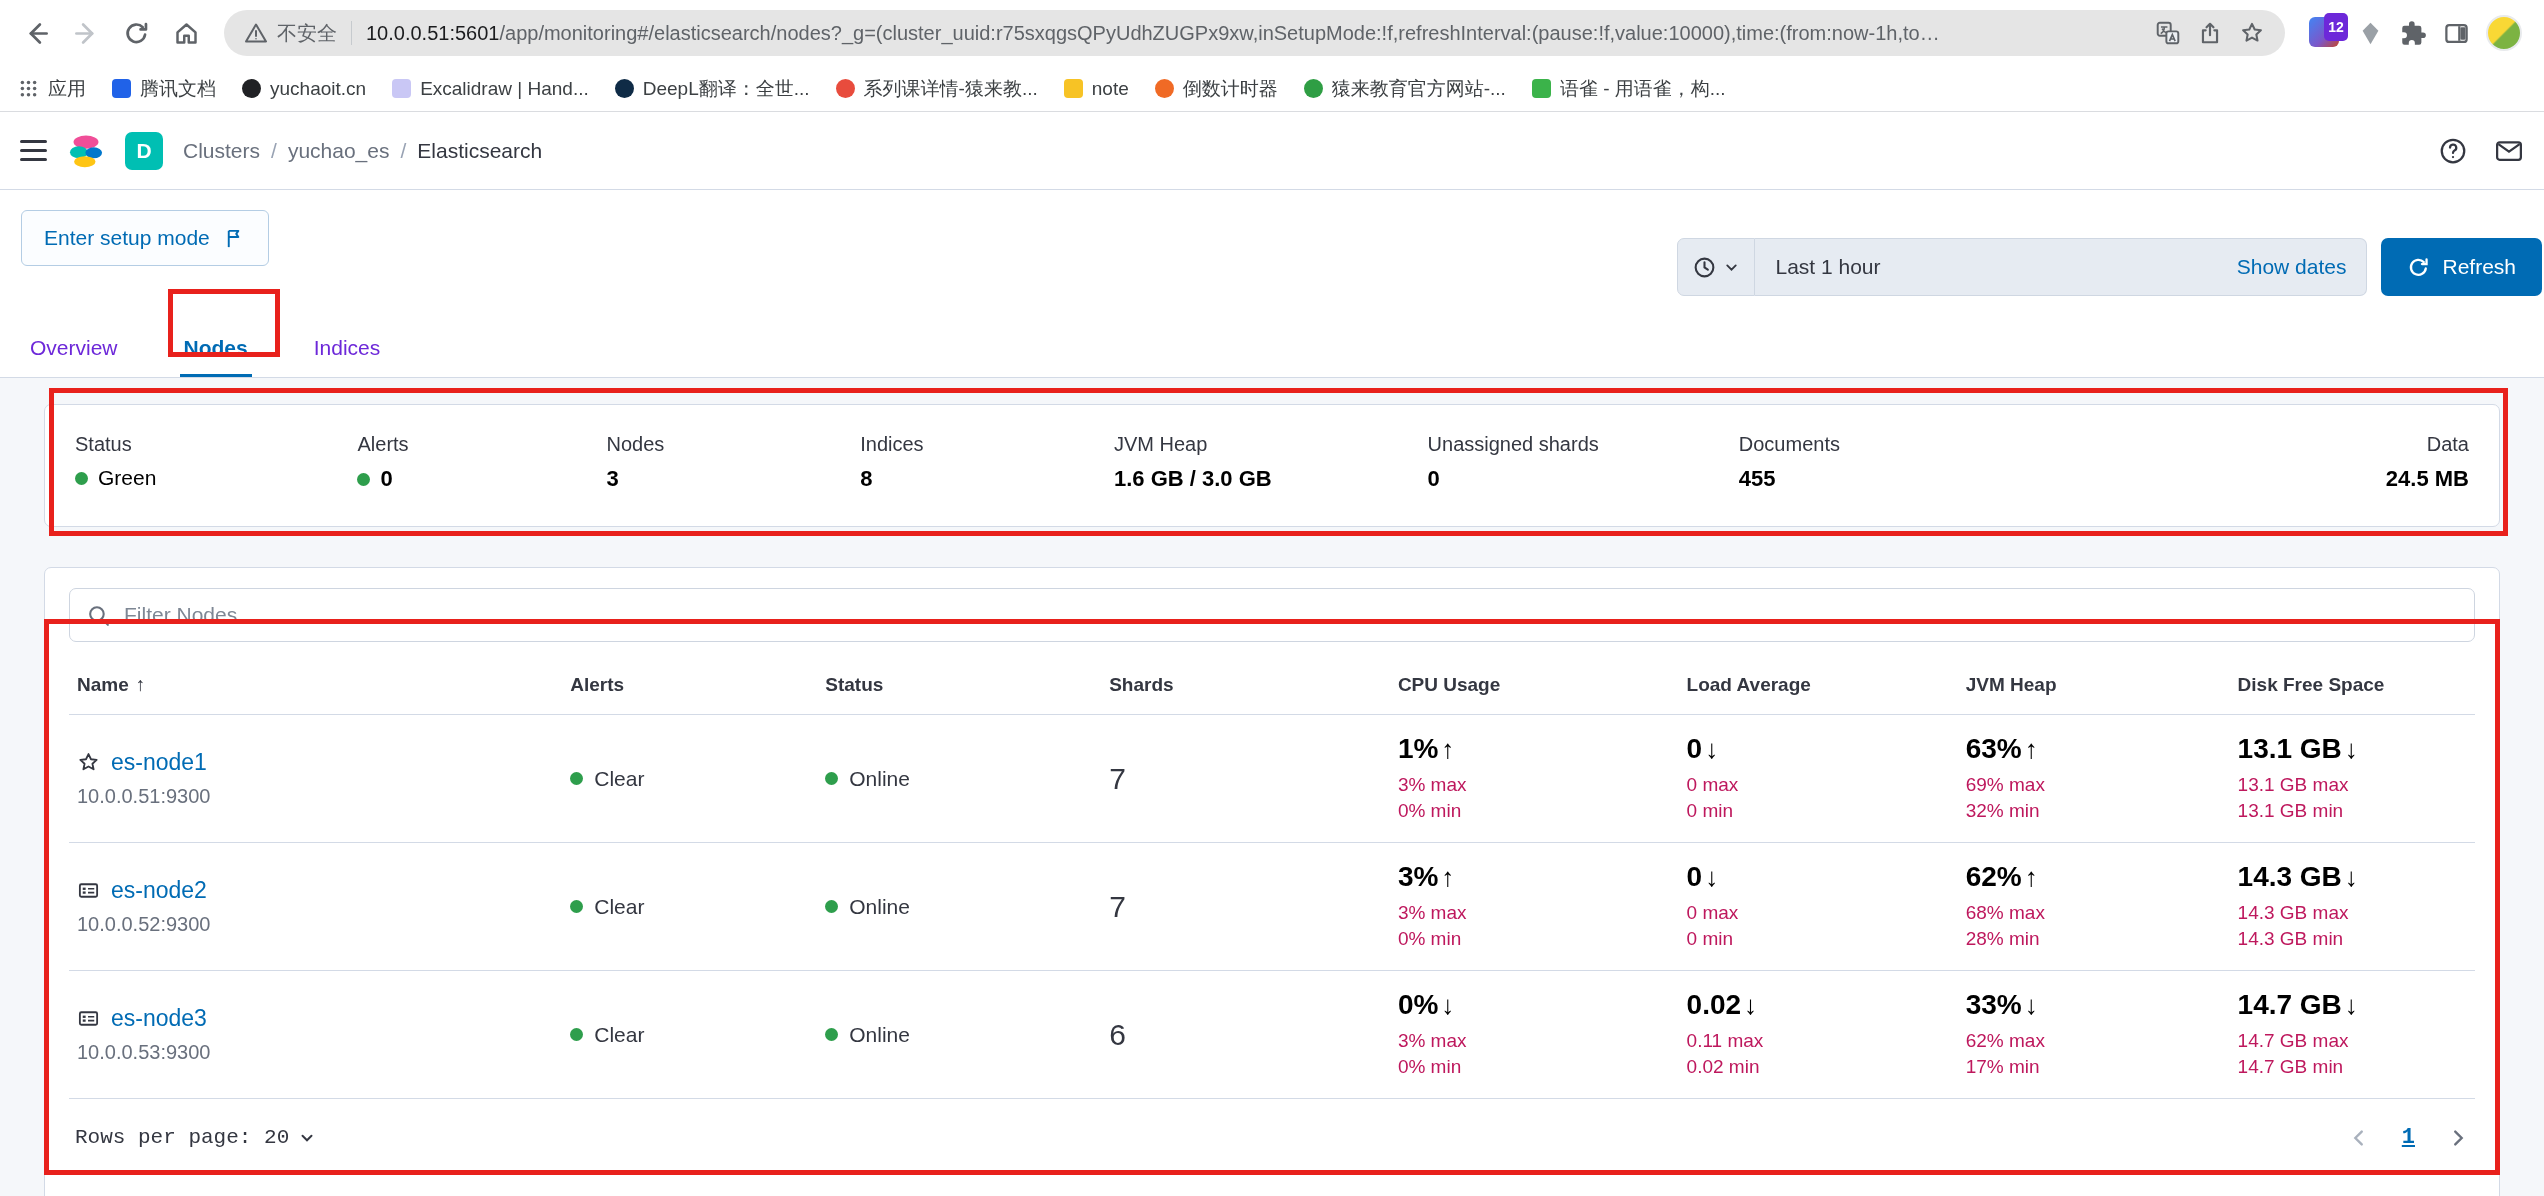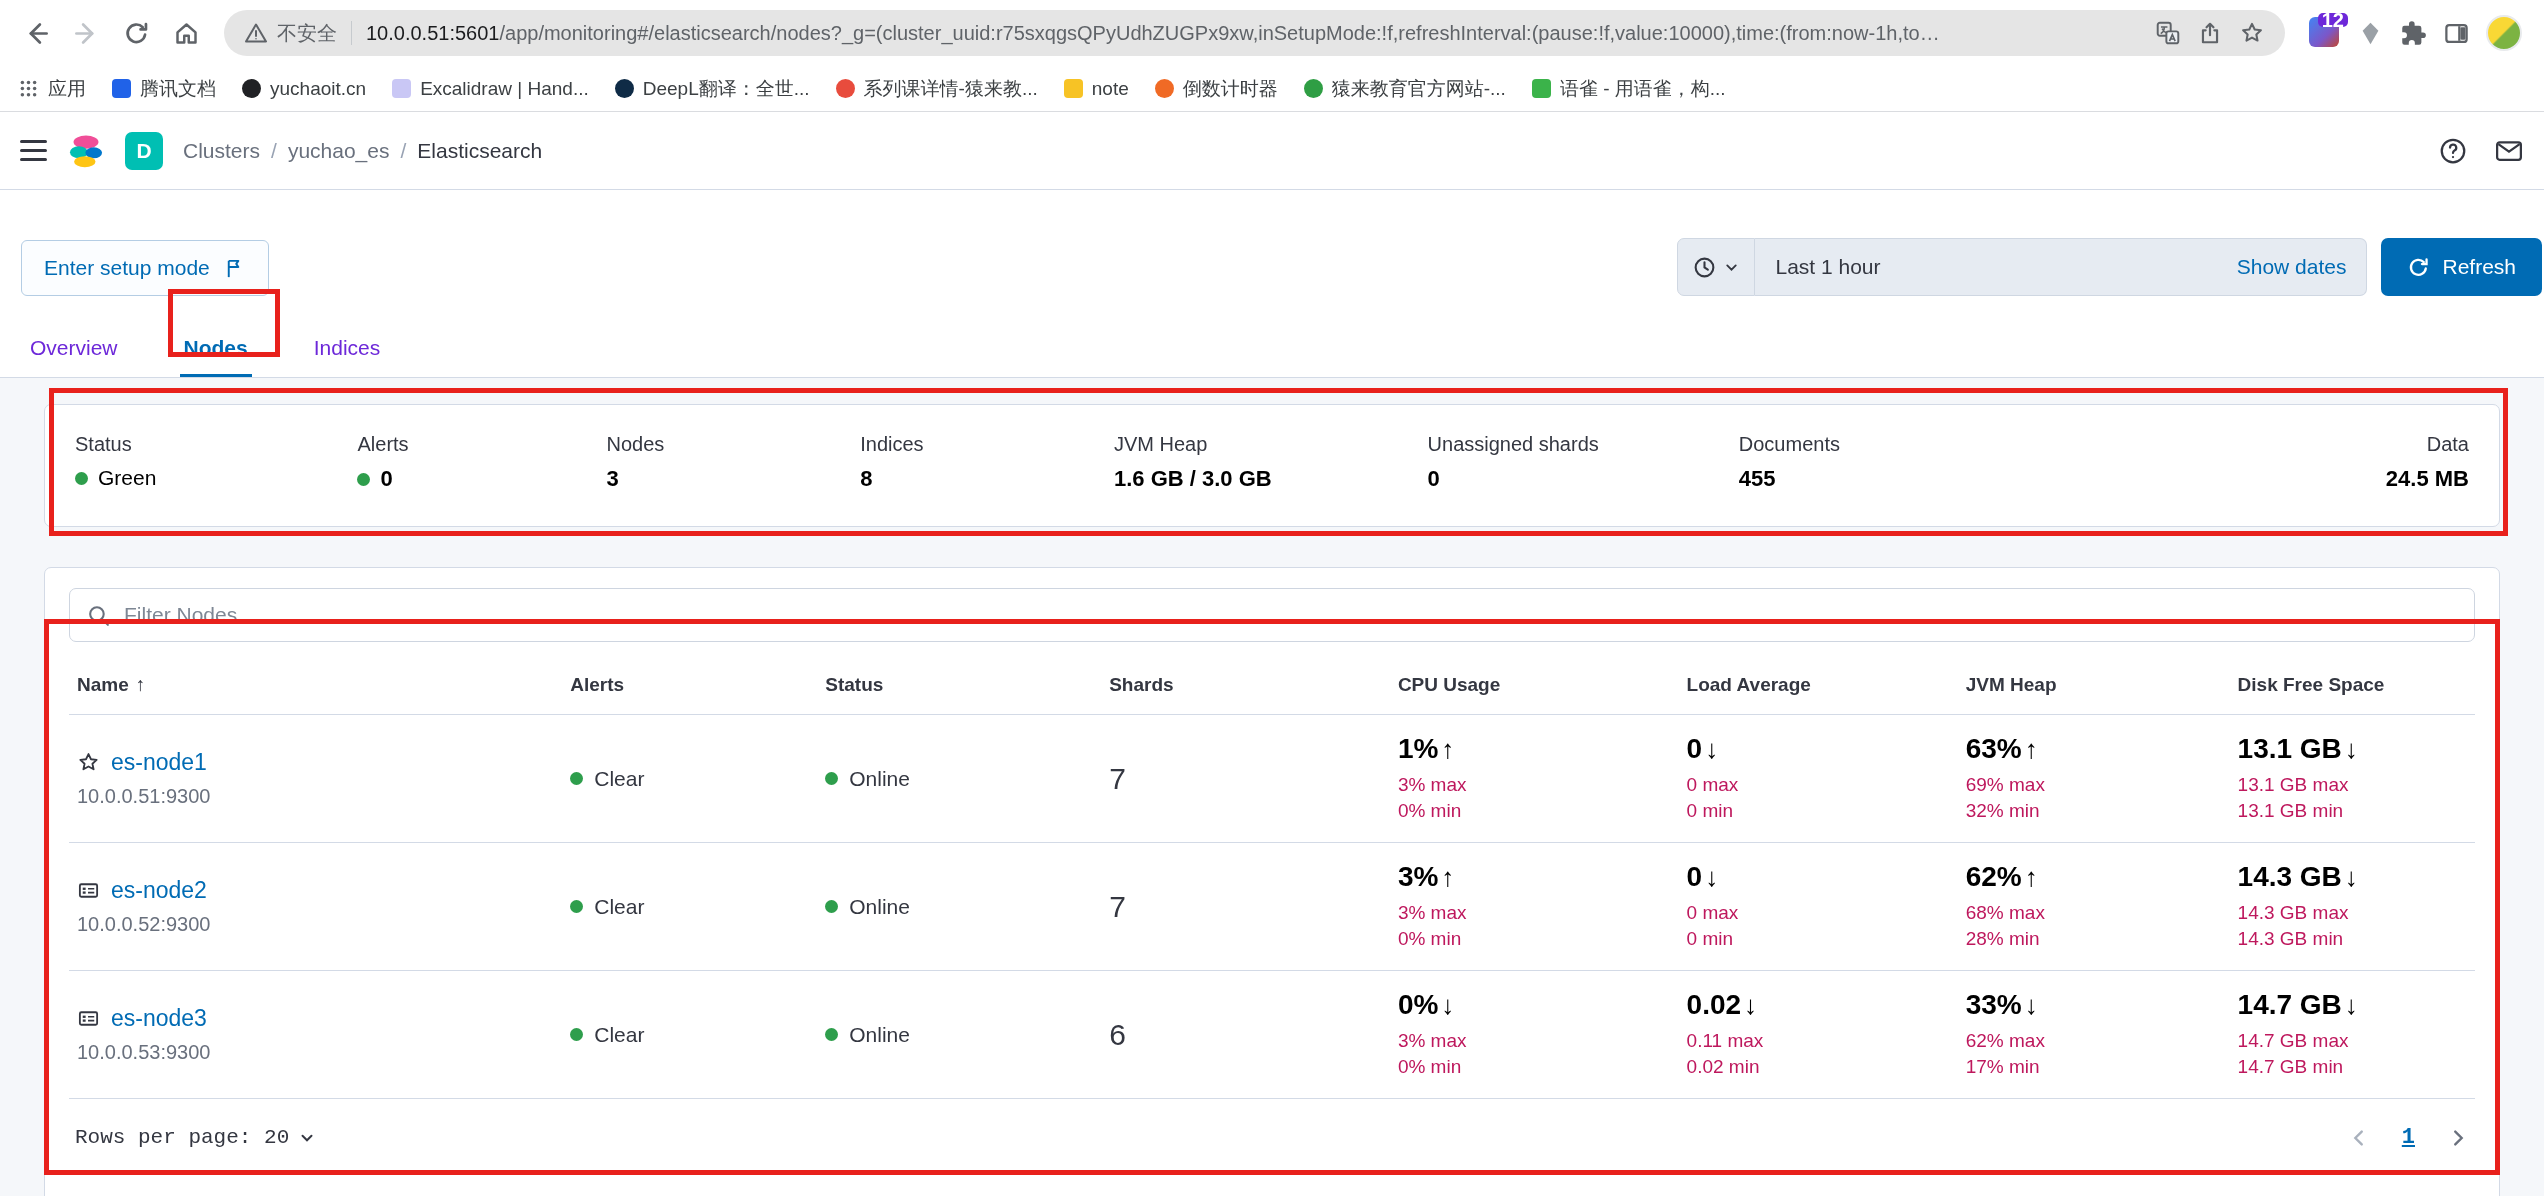--- a/index.html
+++ b/index.html
@@ -18,42 +18,42 @@
   .sec-chip svg { width:24px; height:24px; }
   .omni-divider { width:1px; height:24px; background:#c6cace; margin:0 14px; flex:none; }
   .url { font-size:20px; color:#5f6368; white-space:nowrap; overflow:hidden; flex:1; min-width:0; }
   .url .host { color:#1b1c1e; }
   .omni-icons { display:flex; align-items:center; gap:16px; margin-left:14px; color:#5f6368; flex:none; }
   .omni-icons svg { width:26px; height:26px; }
   .toolbar-right { display:flex; align-items:center; gap:16px; padding:0 8px; flex:none; }
   .toolbar-right svg { width:27px; height:27px; color:#5f6368; }
   .ext-wrap { position:relative; width:32px; height:32px; }
   .ext-tile { width:30px; height:30px; border-radius:6px; background:linear-gradient(135deg,#4285f4 0%,#7b57c9 60%,#c2452f 100%); }
-  .ext-badge { position:absolute; right:-7px; top:-4px; min-width:24px; height:14px; border-radius:5px; background:#6d28d9; color:#fff; font-size:20px; font-weight:bold; display:flex; align-items:center; justify-content:center; padding:0 4px; }
+  .ext-badge { position:absolute; right:-7px; top:-4px; min-width:24px; height:28px; border-radius:5px; background:#6d28d9; color:#fff; font-size:14px; font-weight:bold; display:flex; align-items:center; justify-content:center; padding:0 4px; }
   .avatar { width:36px; height:36px; border-radius:50%; background:linear-gradient(135deg,#f9d835 48%,#7cb342 52%); border:2px solid #e8eaed; }
   .bookmarks { height:46px; display:flex; align-items:center; padding:0 18px; gap:26px; background:#ffffff; border-bottom:1px solid #dadce0; }
   .bm { display:flex; align-items:center; gap:9px; font-size:19px; color:#3c4043; white-space:nowrap; flex:none; }
   .bm .favicon { width:19px; height:19px; border-radius:4px; flex:none; }
   .bm svg { width:21px; height:21px; }
 
   
   .kb-top { background:#ffffff; }
   .kb-header { height:78px; display:flex; align-items:center; padding:0 20px; gap:20px; border-bottom:1px solid #d3dae6; }
   .burger { width:27px; display:flex; flex-direction:column; gap:6px; cursor:pointer; }
   .burger span { height:3px; background:#343741; border-radius:2px; }
   .elastic-logo { width:38px; height:38px; }
   .space-avatar { width:38px; height:38px; border-radius:7px; color:#fff; font-weight:bold; font-size:21px; display:flex; align-items:center; justify-content:center; }
   .breadcrumb { display:flex; align-items:center; gap:11px; font-size:21px; color:#69707d; }
   .breadcrumb .sep { color:#98a2b3; }
   .breadcrumb .current { color:#343741; }
   .kb-header-right { margin-left:auto; display:flex; align-items:center; gap:26px; color:#343741; }
   .kb-header-right svg { width:30px; height:30px; }
 
   
-  .controls { display:flex; align-items:flex-end; justify-content:space-between; padding:20px 2px 0 21px; }
+  .controls { display:flex; align-items:flex-start; justify-content:space-between; padding:20px 2px 0 21px; }
   .setup-btn { height:56px; padding:0 22px; border:1px solid #b4cde4; border-radius:6px; background:#fbfdff; color:#006bb4; font-size:21px; display:flex; align-items:center; gap:13px; cursor:pointer; }
   .setup-btn svg { width:23px; height:23px; }
   .datepicker { display:flex; align-items:center; height:58px;margin-top:28px; }
   .quick { width:78px; height:58px; background:#e6ebf2; border:1px solid #cfd7e2; border-radius:7px 0 0 7px; display:flex; align-items:center; justify-content:center; gap:6px; color:#343741; cursor:pointer; }
   .quick svg.clock { width:25px; height:25px; }
   .quick svg.chev { width:17px; height:17px; }
   .date-display { width:612px; height:58px; background:#e6ebf2; border:1px solid #cfd7e2; border-left:none; border-radius:0 7px 7px 0; display:flex; align-items:center; justify-content:space-between; padding:0 20px; font-size:21px; color:#343741; cursor:pointer; }
   .show-dates { color:#006bb4; }
   .refresh-btn { height:58px; margin-left:14px; background:#006bb4; color:#fff; border:none; border-radius:7px; display:flex; align-items:center; gap:12px; padding:0 26px; font-size:21px; font-weight:500; cursor:pointer; }
   .refresh-btn svg { width:23px; height:23px; }

